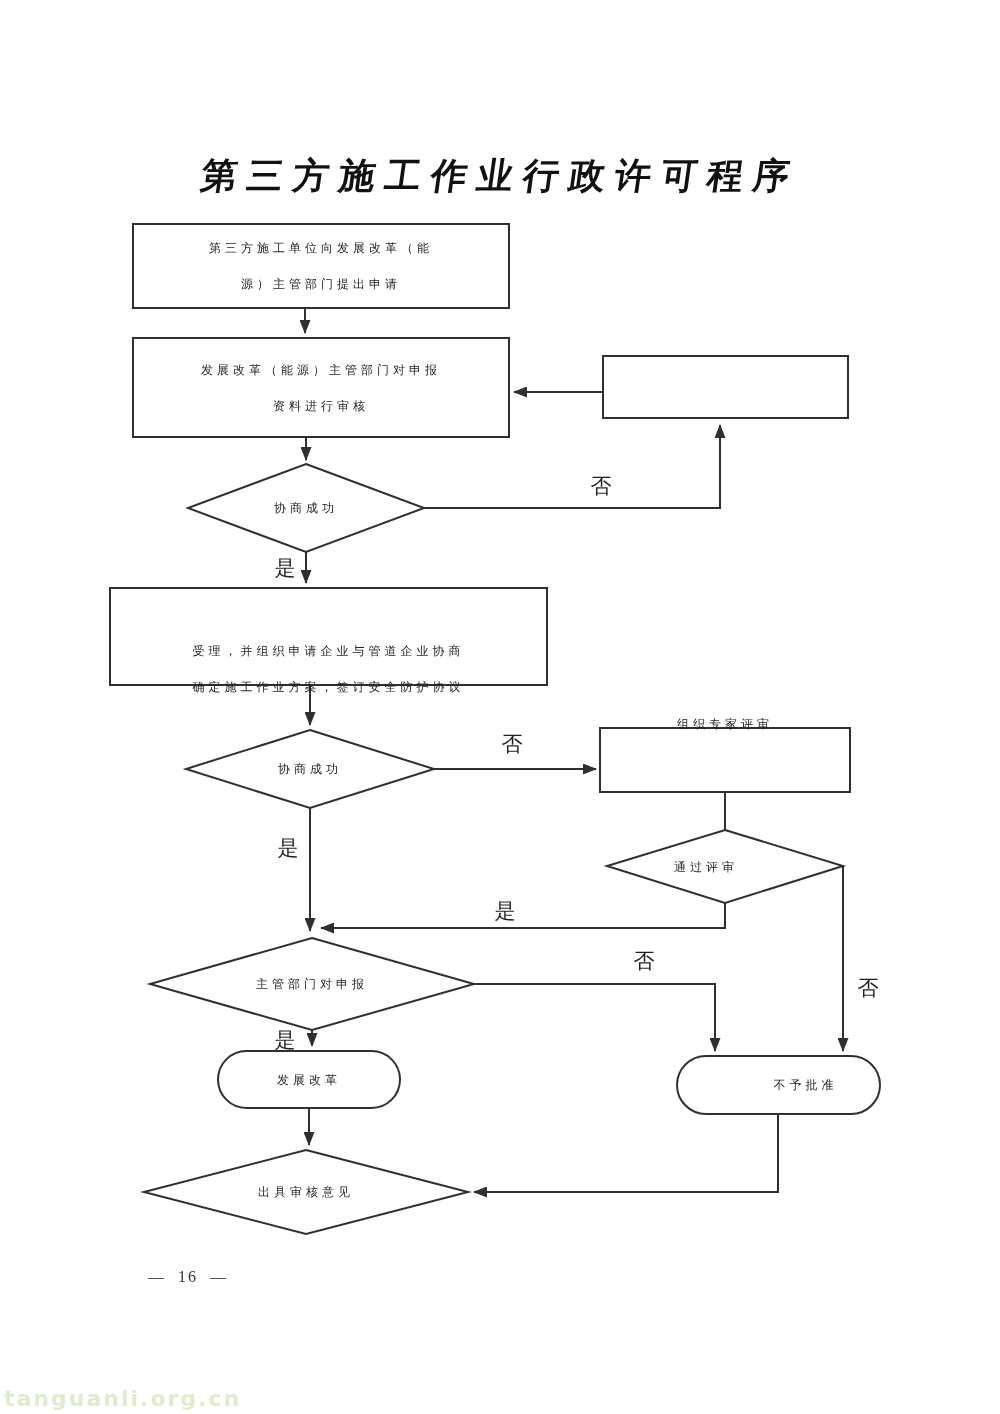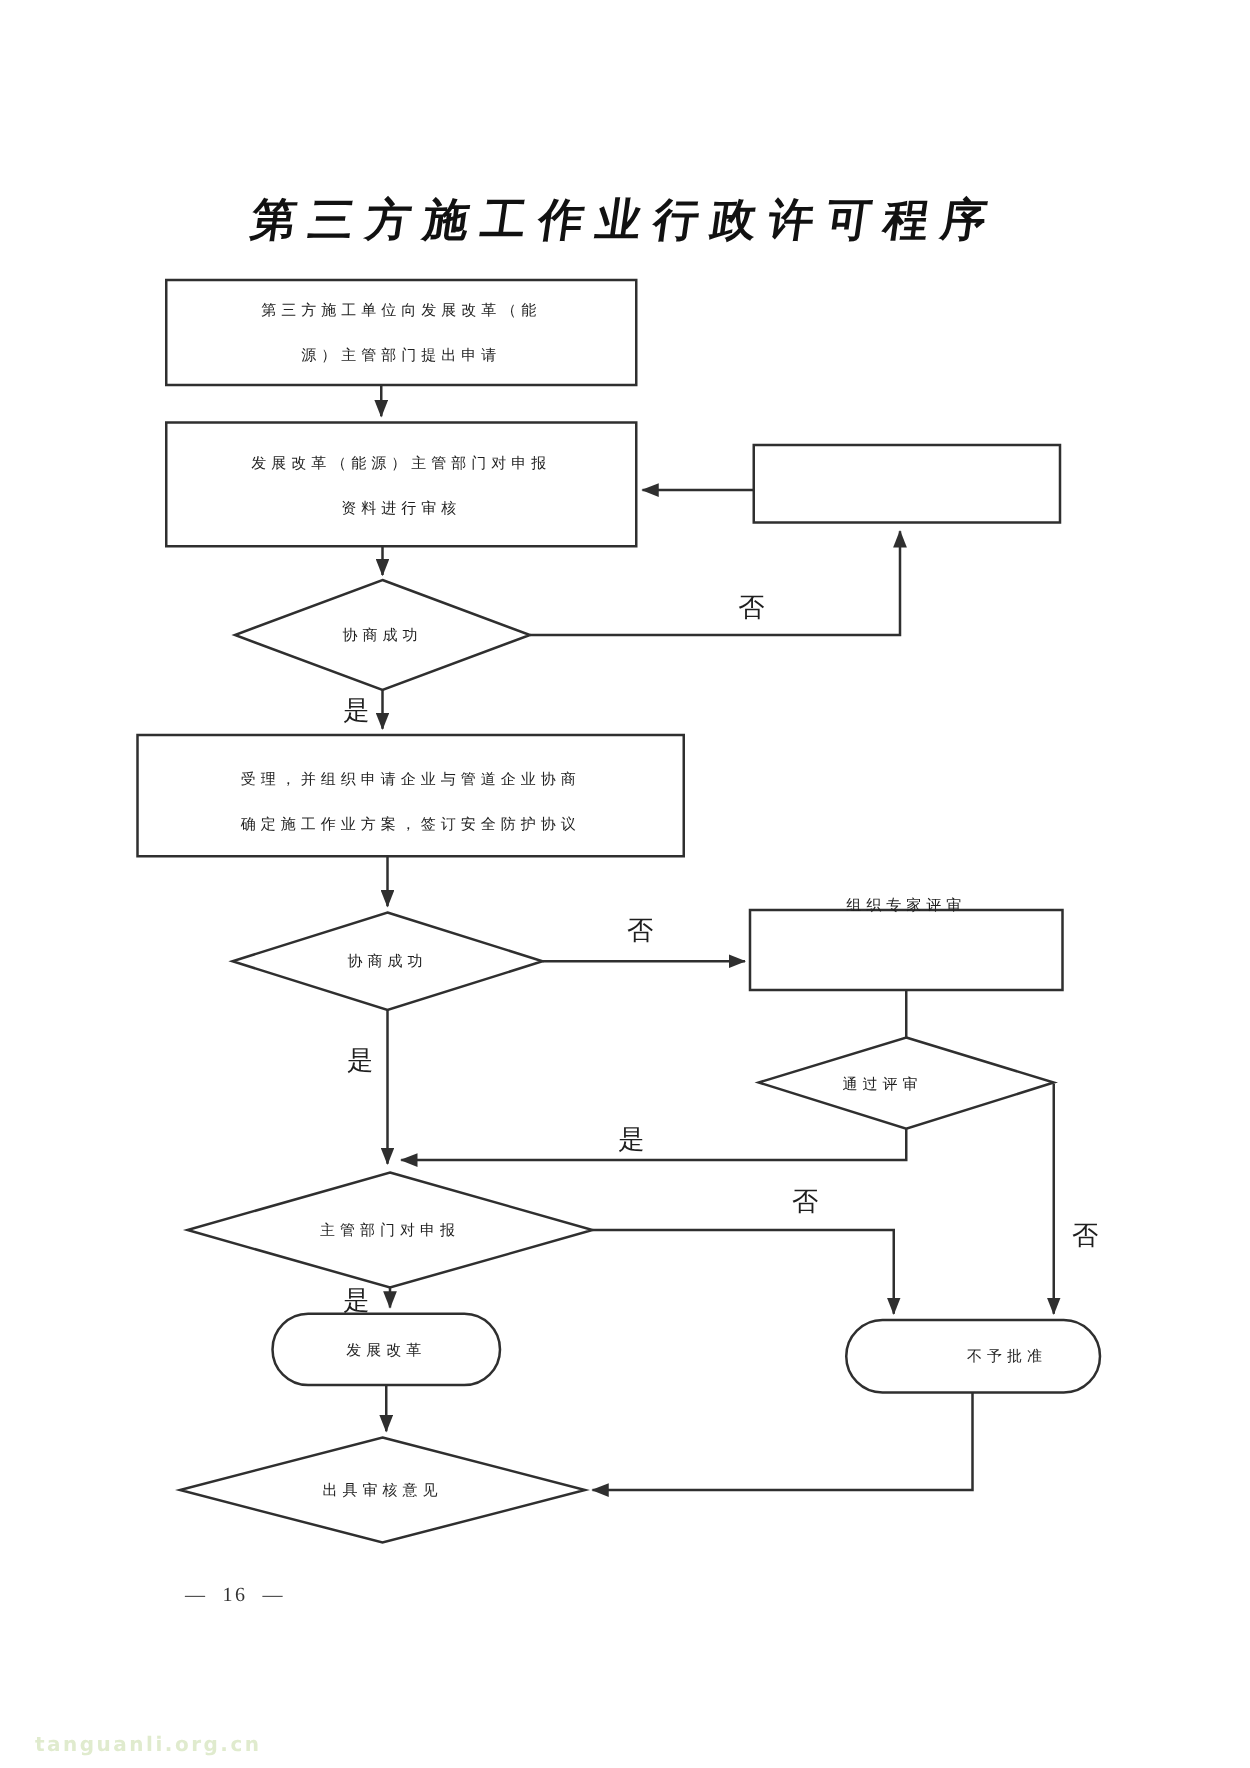--- a/index.html
+++ b/index.html
@@ -41,24 +41,23 @@
   }
   #page-number{
     position:absolute;left:148px;top:1268px;
     font-size:16px;color:#333;
     white-space:pre;
     letter-spacing:2px;
   }
   #watermark{
     position:absolute;left:4px;top:1386px;
     font-family:"DejaVu Sans","Liberation Sans",sans-serif;
-    font-weight:bold;font-size:16px;
+    font-weight:bold;font-size:22px;
     letter-spacing:2px;
     color:#e0ebce;
-    margin-left:24px;
   }
 </style>
 </head>
 <body>
 
 <div id="page">
 
   <div id="title">第三方施工作业行政许可程序</div>
 
   <svg class="wires" viewBox="0 0 1000 1414" xmlns="http://www.w3.org/2000/svg">
@@ -100,21 +99,21 @@
       <path d="M309,1108 L309,1145" marker-end="url(#arrow)"></path>
       <path d="M778,1114 L778,1192 L474,1192" marker-end="url(#arrow)"></path>
     </g>
   </svg>
 
   <div class="node-label" style="left:140px;top:228px;width:362px;height:76px;">第三方施工单位向发展改革（能
 源）主管部门提出申请</div>
   <div class="node-label" style="left:140px;top:342px;width:362px;height:91px;">发展改革（能源）主管部门对申报
 资料进行审核</div>
   <div class="node-label" style="left:188px;top:464px;width:236px;height:88px;">协商成功</div>
-  <div class="node-label" style="left:118px;top:596px;width:421px;height:89px;">受理，并组织申请企业与管道企业协商
+  <div class="node-label" style="left:118px;top:624px;width:421px;height:89px;">受理，并组织申请企业与管道企业协商
 确定施工作业方案，签订安全防护协议</div>
   <div class="node-label" style="left:186px;top:730px;width:248px;height:78px;">协商成功</div>
   <div class="node-label" style="left:600px;top:692px;width:250px;height:64px;">组织专家评审</div>
   <div class="node-label" style="left:588px;top:830px;width:236px;height:73px;">通过评审</div>
   <div class="node-label" style="left:150px;top:938px;width:324px;height:92px;">主管部门对申报</div>
   <div class="node-label" style="left:218px;top:1051px;width:182px;height:57px;">发展改革</div>
   <div class="node-label" style="left:704px;top:1056px;width:203px;height:58px;">不予批准</div>
   <div class="node-label" style="left:144px;top:1150px;width:324px;height:84px;">出具审核意见</div>
 
   <span class="edge-label" style="left:601px;top:486px;">否</span>

